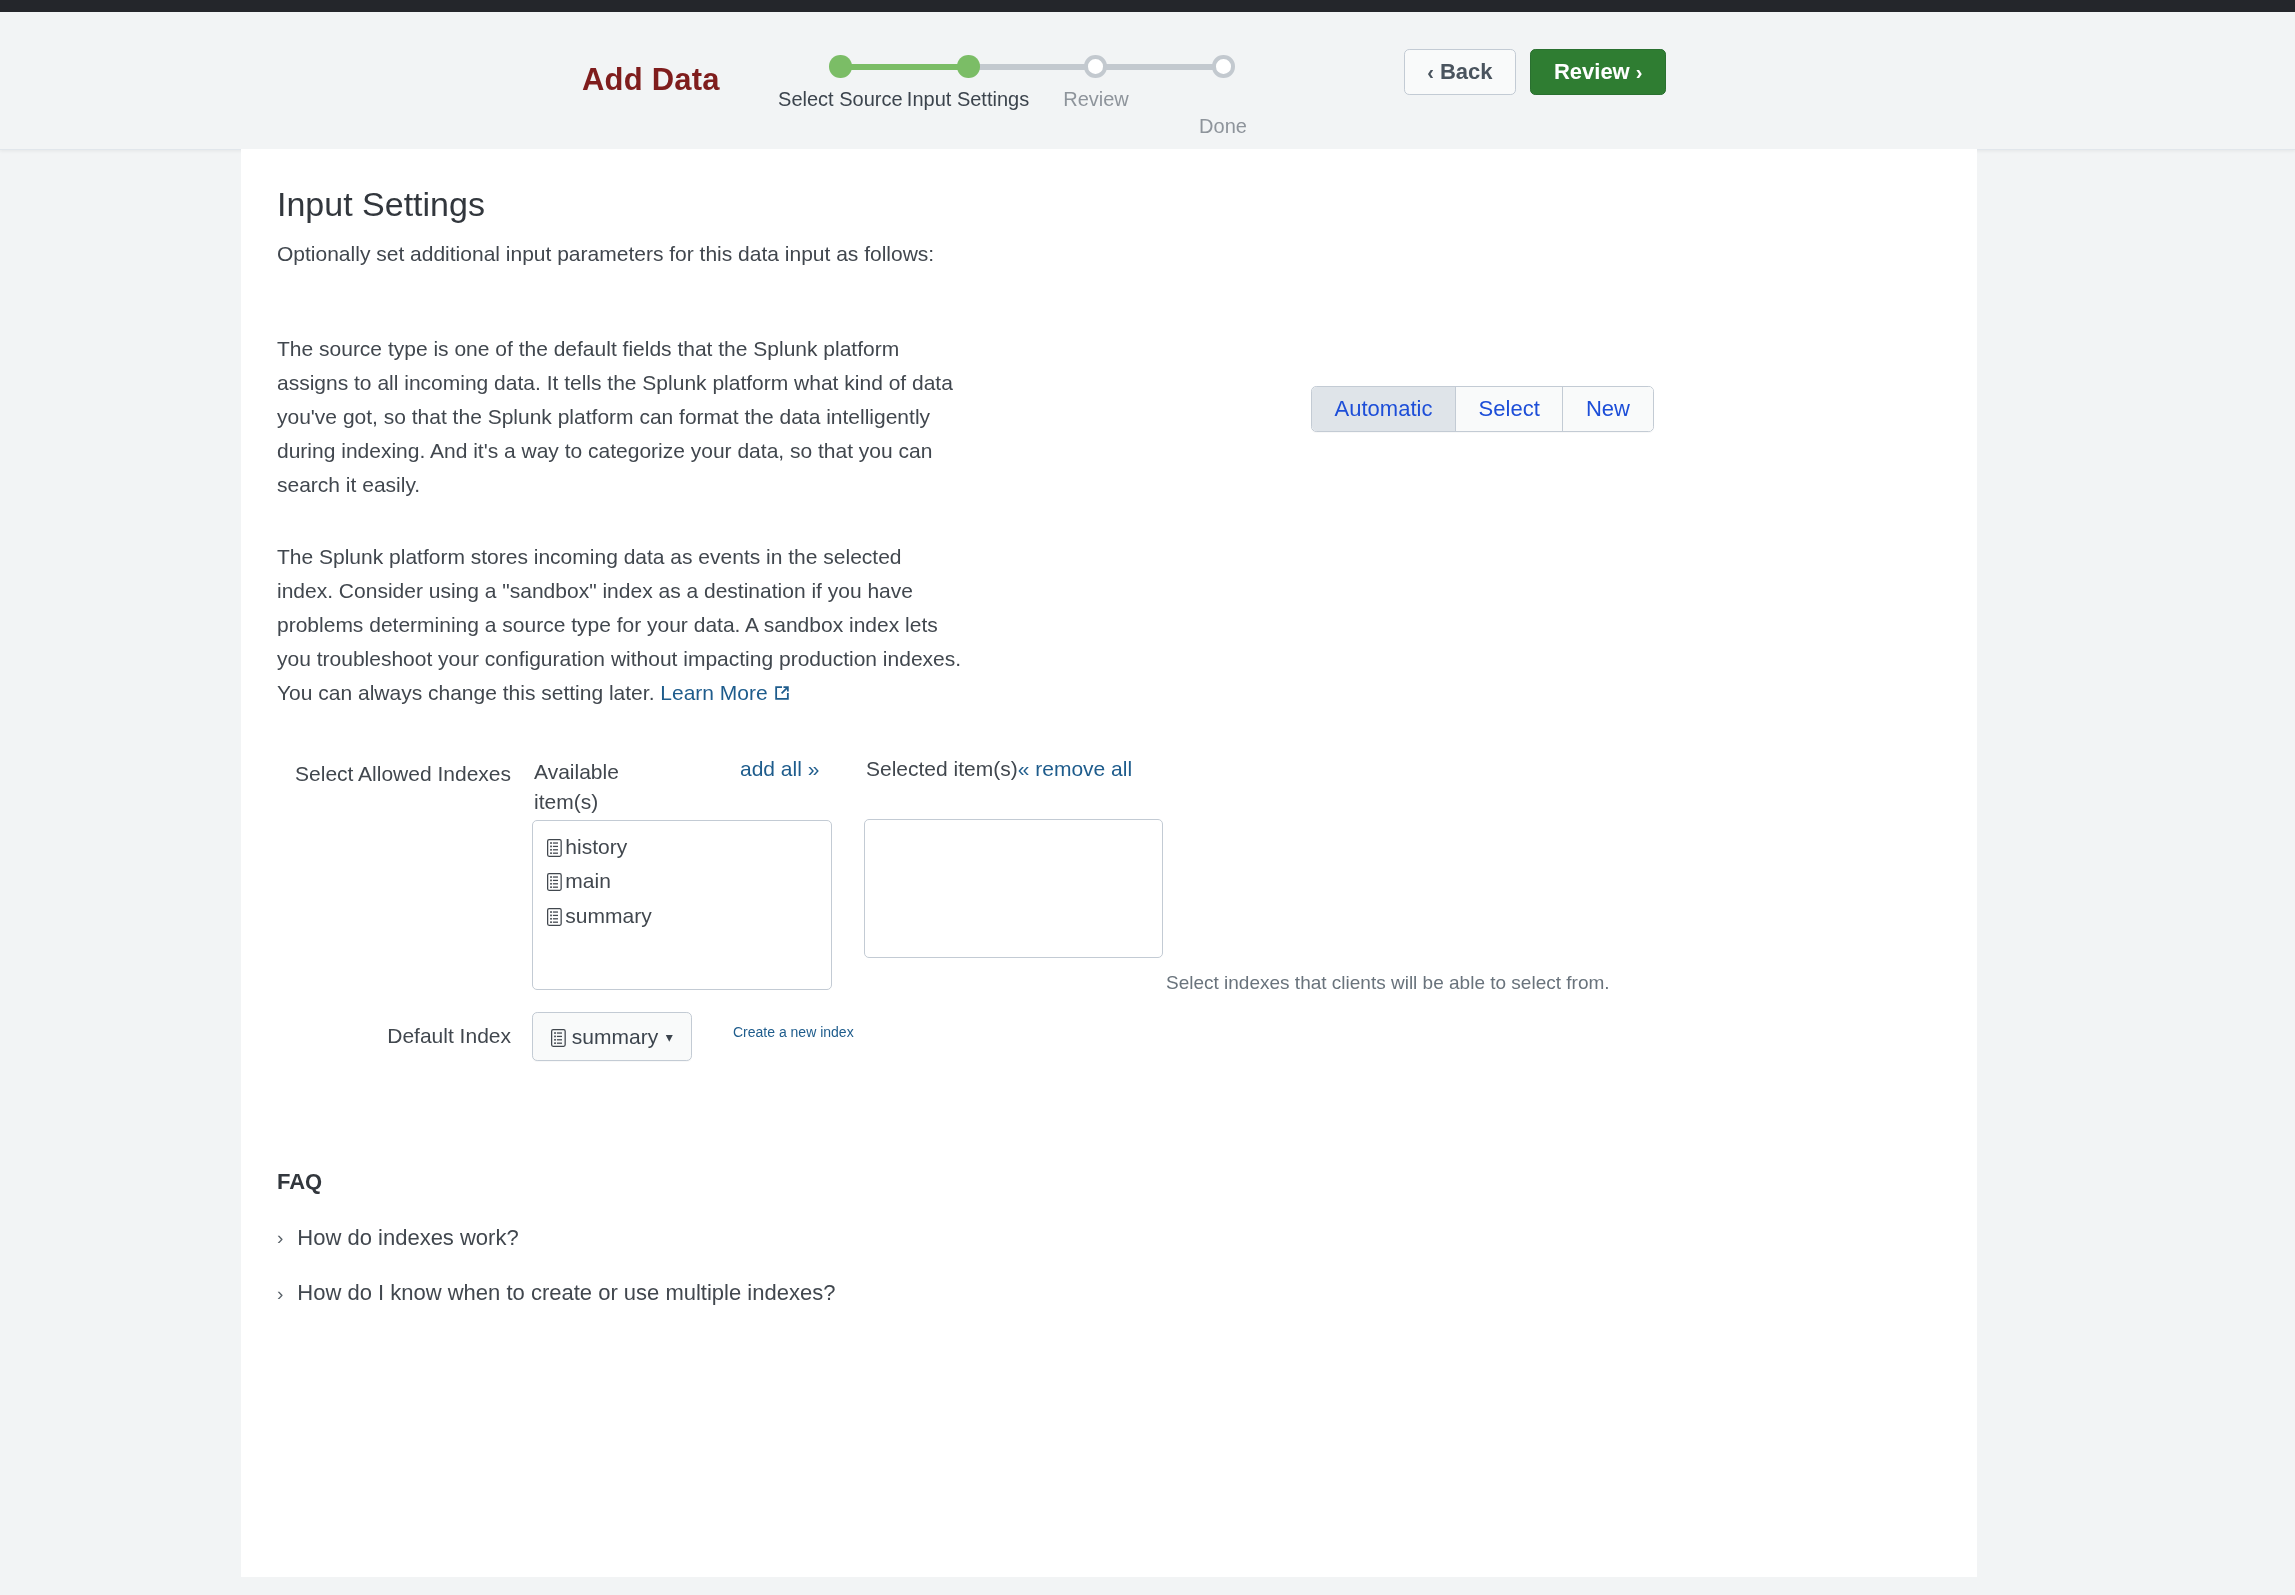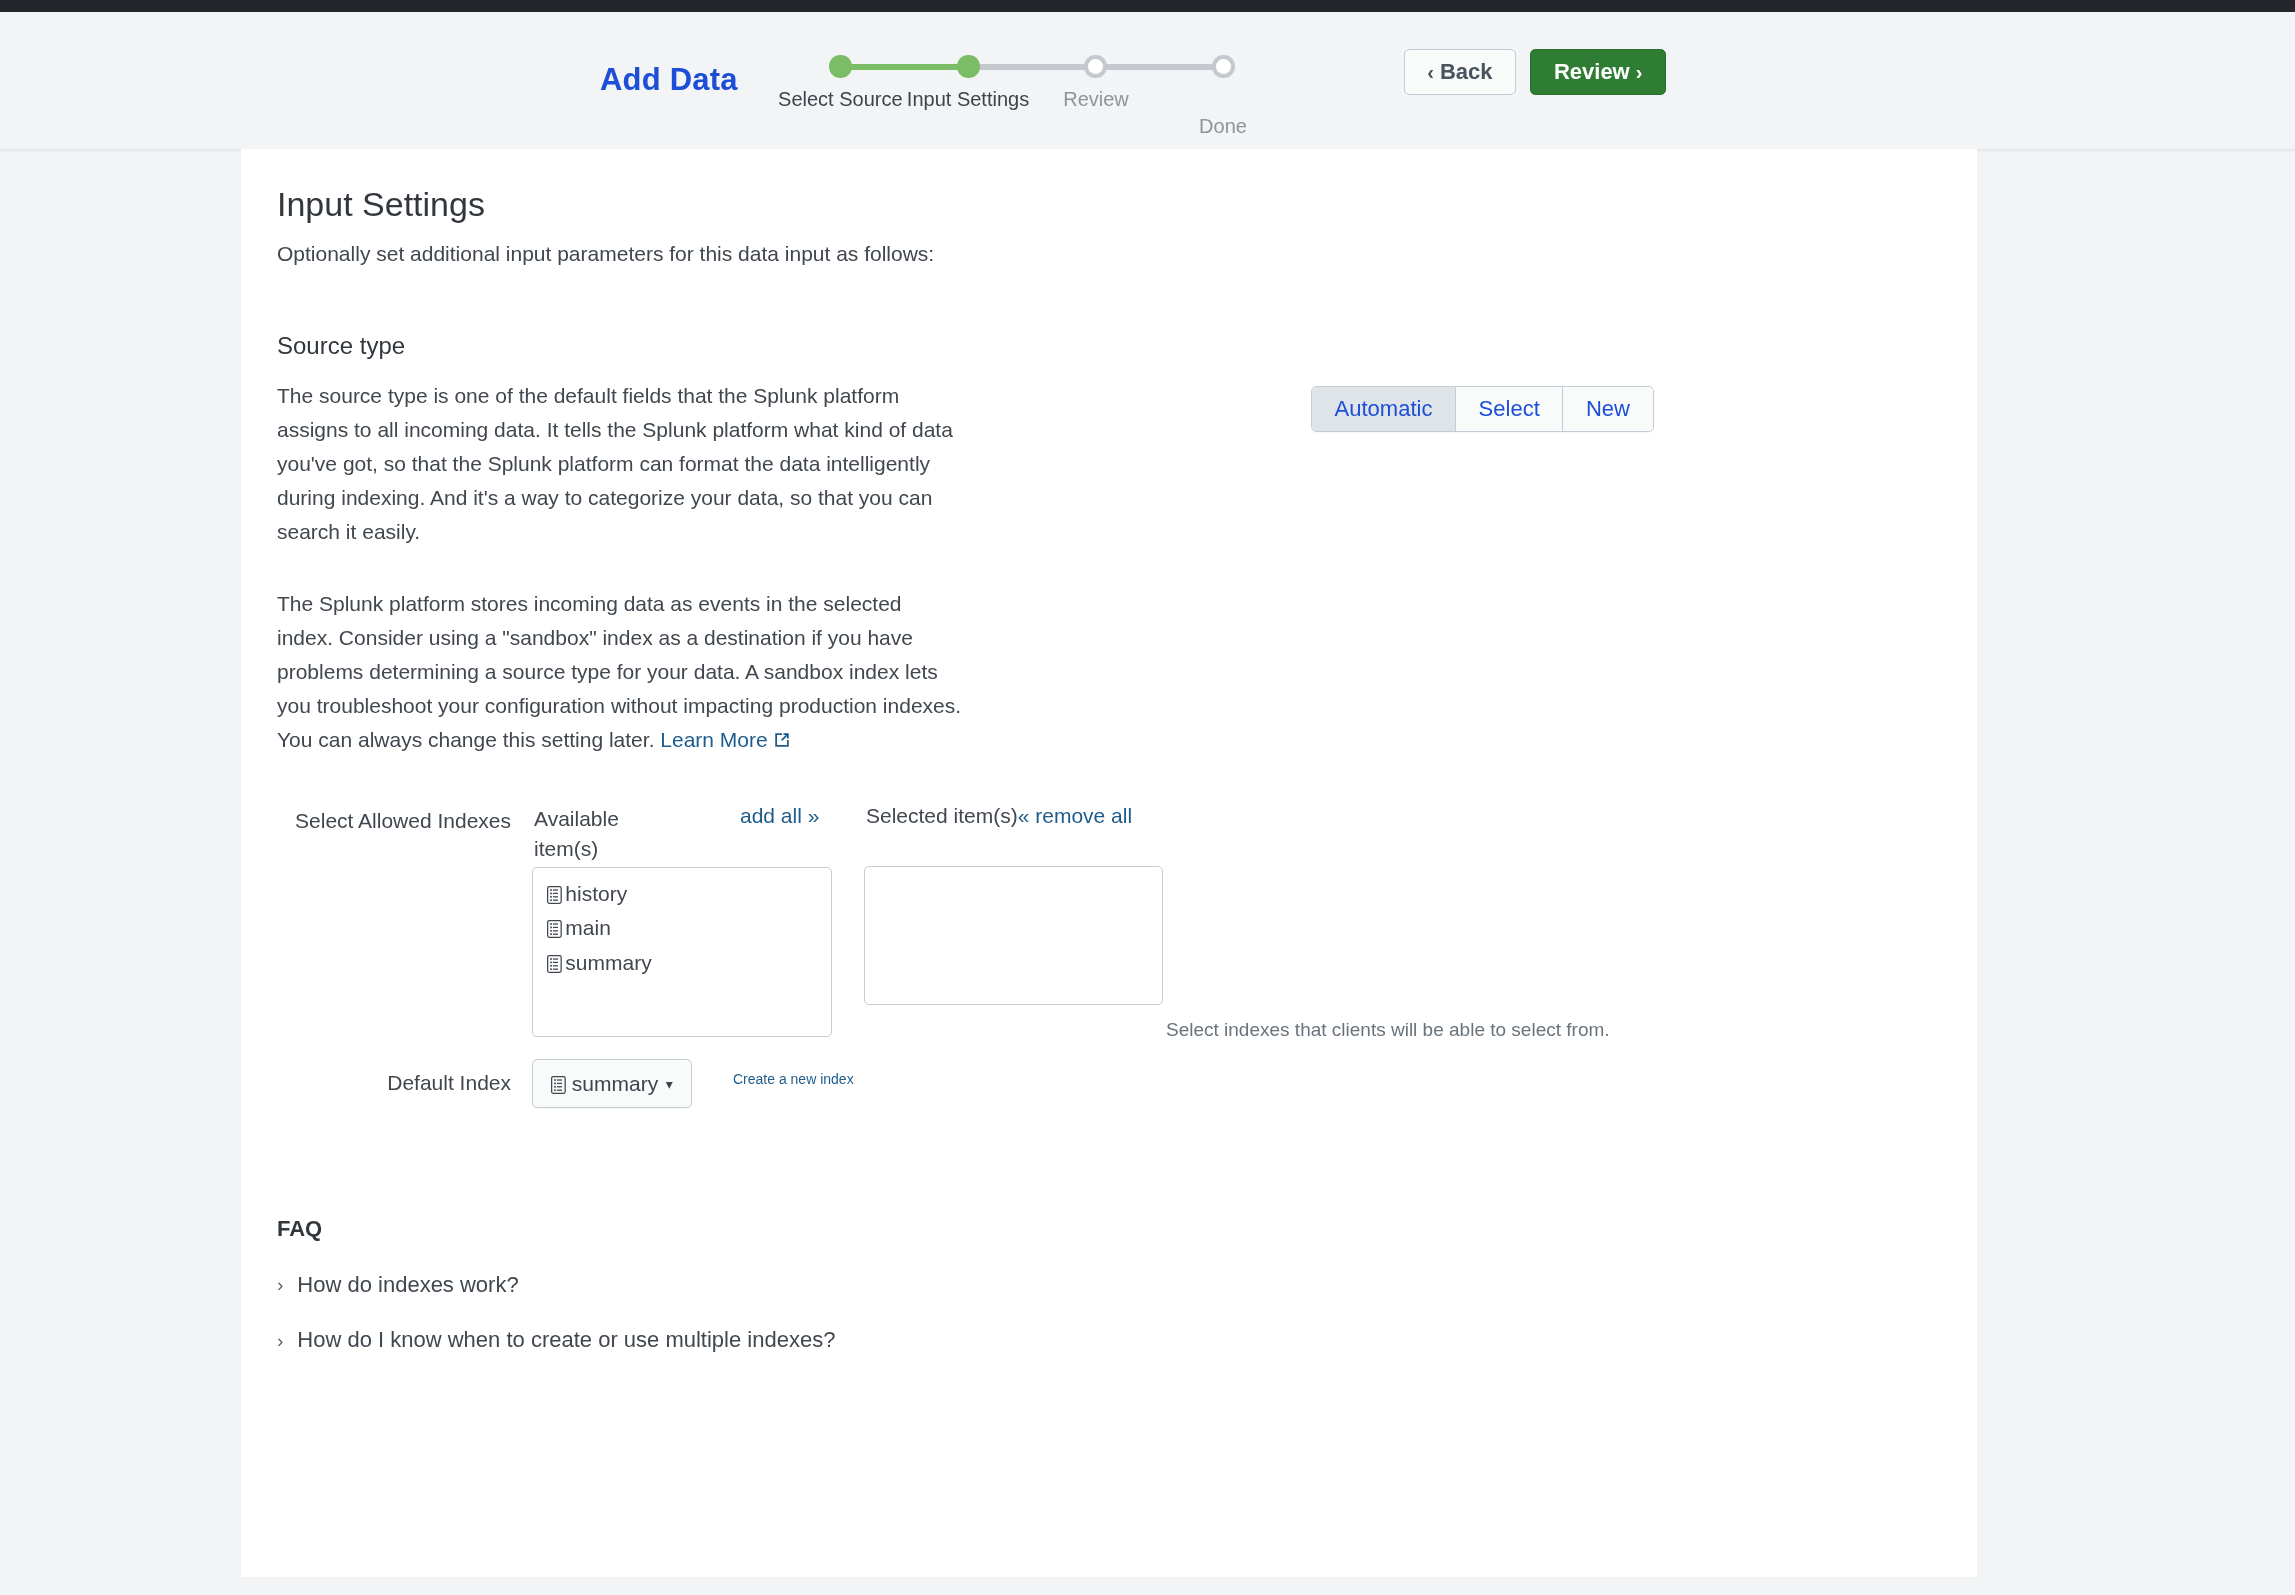--- a/index.html
+++ b/index.html
@@ -28,25 +28,25 @@
     height: 137px;
     background: #f2f4f5;
     border-bottom: 0.9px solid #e1e6eb;
     box-shadow: 0 1.7px 3.5px rgba(0,0,0,0.06);
     display: flex;
     align-items: center;
   }
 
   .add-data-title {
     position: absolute;
-    left: 600px;
+    left: 582px;
     top: 50px;
     font-size: 31px;
     font-weight: bold;
-    color: #1d4ed8;
+    color: #7f1d1d;
     letter-spacing: 0.2px;
   }
 
   
   .tracker {
     position: absolute;
     left: 829px;
     top: 43px;
     width: 486px;
   }
@@ -420,21 +420,20 @@
 
 </div>
 
 <div class="panel">
   <div class="panel-inner">
 
     <h1 class="page-title">Input Settings</h1>
     <div class="subtitle">Optionally set additional input parameters for this data input as follows:</div>
 
     <div class="sourcetype-block">
-      <h2 class="section-title">Source type</h2>
       <div class="body-text">The source type is one of the default fields that the Splunk platform assigns to all incoming data. It tells the Splunk platform what kind of data you've got, so that the Splunk platform can format the data intelligently during indexing. And it's a way to categorize your data, so that you can search it easily.</div>
 
       <div class="btn-group">
         <div class="seg selected">Automatic</div>
         <div class="seg">Select</div>
         <div class="seg">New</div>
       </div>
     </div>
 
     <div class="index-block">

